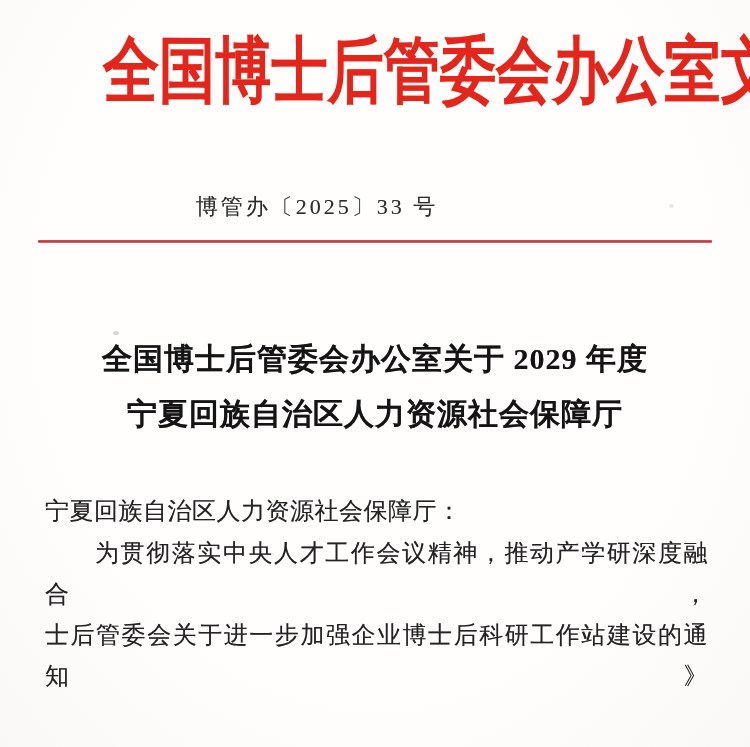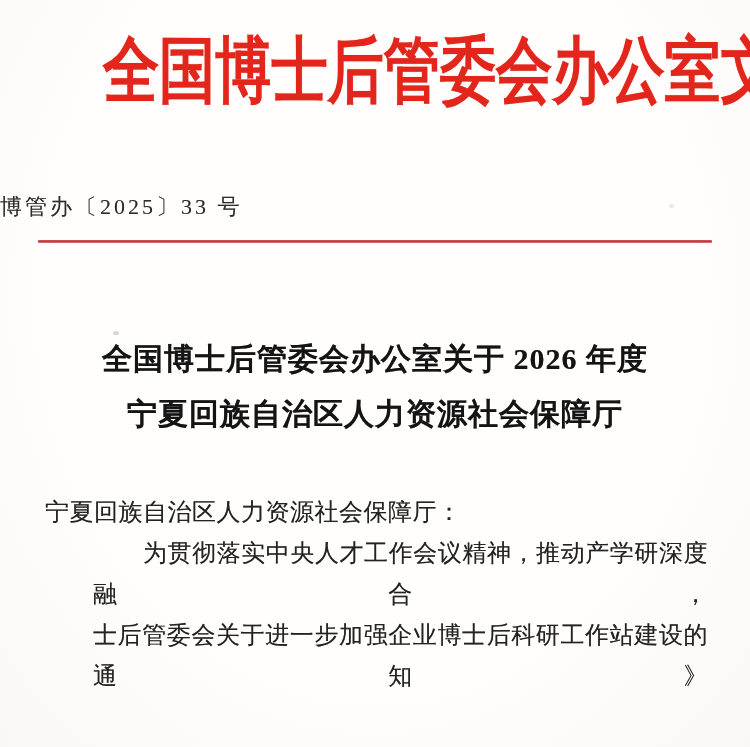--- a/index.html
+++ b/index.html
@@ -38,21 +38,21 @@
     transform-origin: 50% 50%;
     text-shadow: 0 0 1px rgba(226, 38, 27, 0.55);
   }
 
   
   .doc-number {
     position: absolute;
     top: 192px;
     left: 0;
     width: 634px;
-    text-align: left;
+    text-align: center;
     font-size: 22px;
     line-height: 30px;
     color: #2d2d2d;
     letter-spacing: 3px;
     text-shadow: 0 0 0.5px rgba(0,0,0,0.35);
   }
 
   
   .red-rule {
     position: absolute;
@@ -86,25 +86,25 @@
     left: 45px;
     width: 663px;
     font-size: 24px;
     line-height: 41px;
     color: #232323;
     letter-spacing: 0.5px;
     text-shadow: 0 0 0.4px rgba(0,0,0,0.4);
   }
   .salutation {
     text-align: left;
+    font-family: Liberation Mono, monospace;
   }
   .para-line {
     text-align: justify;
     text-align-last: justify;
-    margin-left: 48px;
   }
   .para-line.first {
     text-indent: 50px;
   }
 
   
   .speck {
     position: absolute;
     border-radius: 50%;
     background: #b9b6b2;
@@ -119,21 +119,21 @@
 
   <div class="red-header">
     <span class="stretch">全国博士后管委会办公室文件</span>
   </div>
 
   <div class="doc-number">博管办〔2025〕33 号</div>
 
   <div class="red-rule"></div>
 
   <div class="title-block">
-    <div>全国博士后管委会办公室关于 2026 年度</div>
+    <div>全国博士后管委会办公室关于 2029 年度</div>
     <div>宁夏回族自治区人力资源社会保障厅</div>
   </div>
 
   <div class="body-block">
     <div class="salutation">宁夏回族自治区人力资源社会保障厅：</div>
     <div class="para-line first">为贯彻落实中央人才工作会议精神，推动产学研深度融合，</div>
     <div class="para-line">士后管委会关于进一步加强企业博士后科研工作站建设的通知》</div>
 
   </div>
 

